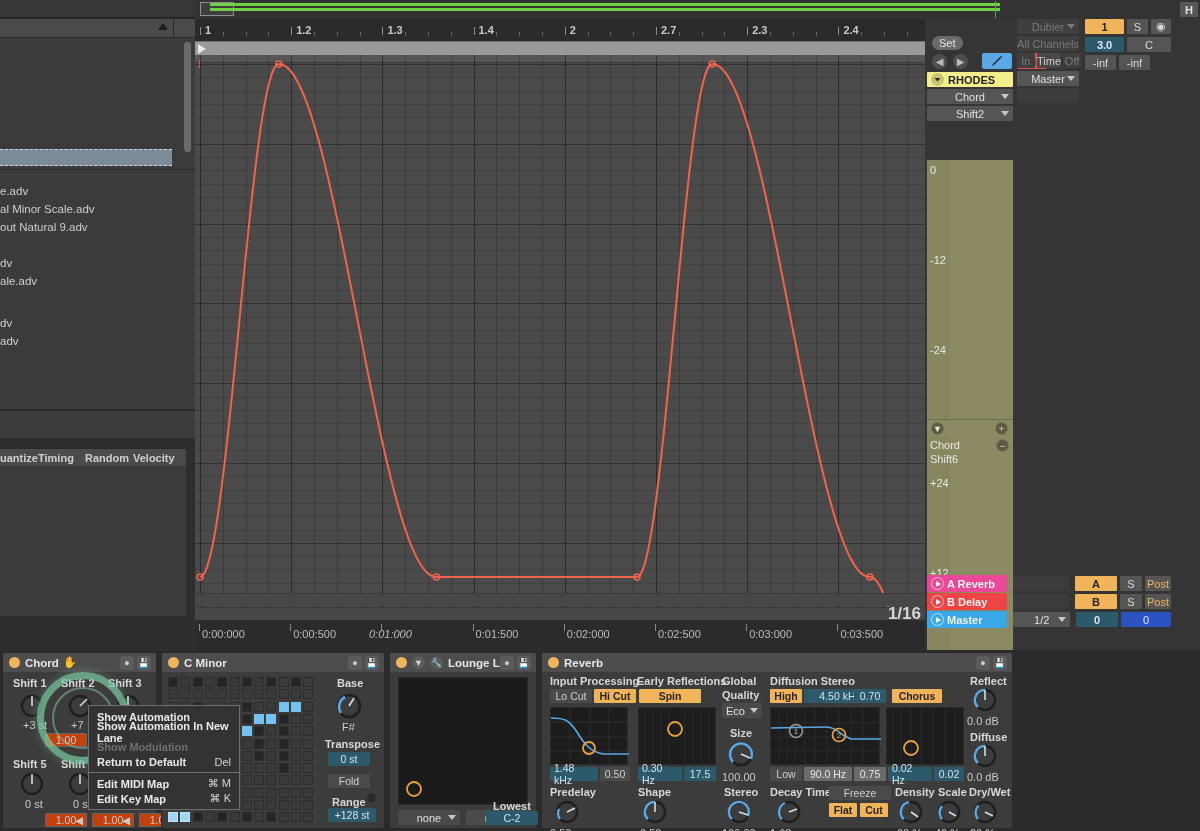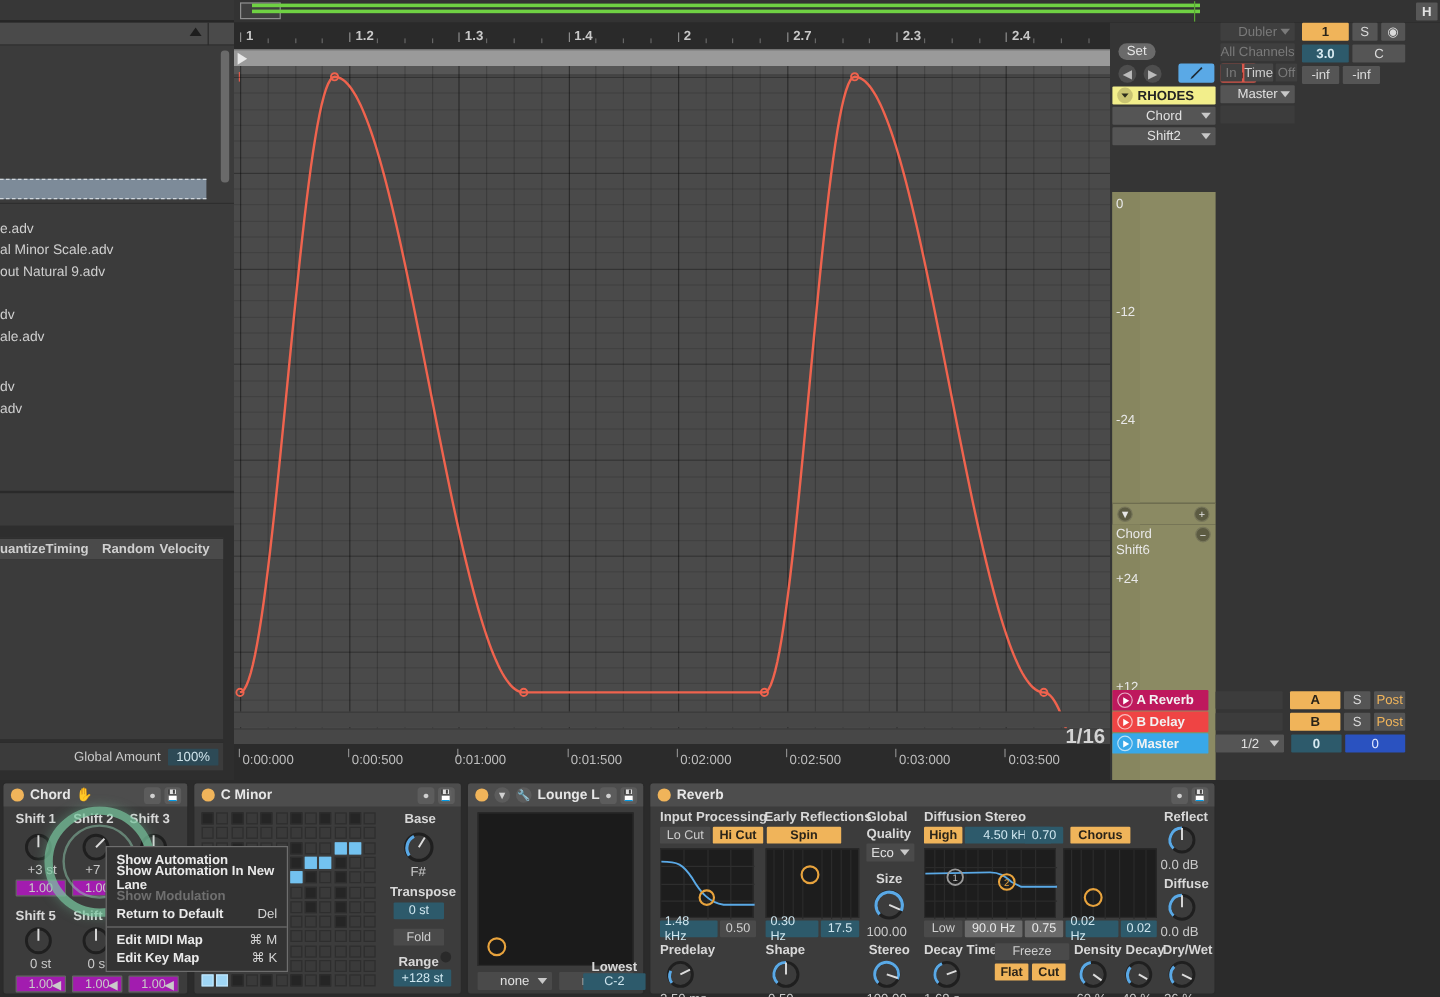--- a/index.html
+++ b/index.html
@@ -126,21 +126,21 @@
              display:flex;align-items:center;justify-content:center; color:#d0d0d0; font-size:9px;}
   .lbl { position:absolute; font-size:11px; color:#c9c9c9;}
   .lbl.b { font-weight:bold; color:#d8d8d8;}
   .knob { position:absolute; width:26px; height:26px; }
   .tag { position:absolute; font-size:10.5px; border-radius:1px; display:flex;align-items:center;justify-content:center;
          height:14px; padding:0 4px;}
   .tag.amber { background:#f0b45a; color:#2a2419; font-weight:bold;}
   .tag.teal  { background:#2d5a6b; color:#cfe6ef;}
   .tag.grey  { background:#4a4a4a; color:#cfcfcf;}
   .tag.lgrey { background:#6b6b6b; color:#e8e8e8;}
-  .tag.out   { background:#a21caf; color:#c9c9c9; border:1px solid #666;}
+  .tag.out   { background:#c2410c; color:#c9c9c9; border:1px solid #666;margin-left:32px;}
   .graph { position:absolute; background:#1d1d1d; border:1px solid #2a2a2a;}
 
   
   .cell { position:absolute; width:10px; height:10px; background:#3a3a3a; border:1px solid #2e2e2e;}
   .cell.dk { background:#252525;}
   .cell.on { background:#73c2f0; border-color:#73c2f0;}
   .cell.hl { background:#9fd6f5; border-color:#bfe4fa;}
 
   
   #greenring { position:absolute; left:37px; top:672px; width:92px; height:92px; border-radius:50%;
@@ -182,24 +182,20 @@
       <div class="advrow" style="top:162px">adv</div>
     </div>
     <div class="abs" id="lc-gap"></div>
     <div class="abs" id="lc-tabs">
       <span style="position:absolute;left:0">uantize</span>
       <span style="position:absolute;left:38px">Timing</span>
       <span style="position:absolute;left:85px">Random</span>
       <span style="position:absolute;left:133px">Velocity</span>
     </div>
     <div class="abs" id="lc-grid"></div>
-    <div class="abs" id="lc-foot">
-      <span>Global Amount</span>
-      <span class="valbox">100%</span>
-    </div>
   </div>
 
   <div class="abs" id="overview">
     <div id="ov-box"></div>
     <div id="ov-line2"></div>
     <div id="ov-line"></div>
     <div id="ov-tick"></div>
     <div class="hwbtn" style="left:985px">H</div>
 
   </div>
@@ -346,21 +342,21 @@
     </div>
   </div>
 
   <div class="abs" id="timeruler">
     <div id="gridlabel">1/16</div>
   <div class="ttick" style="left: 4px;"></div>
       <div class="tlabel" style="left: 7px;">0:00:000</div>
       <div class="ttick" style="left: 95.2px;"></div>
       <div class="tlabel" style="left: 98.2px;">0:00:500</div>
       <div class="ttick" style="left: 186.4px;"></div>
-      <div class="tlabel" style="left: 184px;">0:01:000</div>
+      <div class="tlabel" style="left: 174px; font-style: italic;">0:01:000</div>
       <div class="ttick" style="left: 277.6px;"></div>
       <div class="tlabel" style="left: 280.6px;">0:01:500</div>
       <div class="ttick" style="left: 368.8px;"></div>
       <div class="tlabel" style="left: 371.8px;">0:02:000</div>
       <div class="ttick" style="left: 460px;"></div>
       <div class="tlabel" style="left: 463px;">0:02:500</div>
       <div class="ttick" style="left: 551.2px;"></div>
       <div class="tlabel" style="left: 554.2px;">0:03:000</div>
       <div class="ttick" style="left: 642.4px;"></div>
       <div class="tlabel" style="left: 645.4px;">0:03:500</div>
@@ -451,21 +447,21 @@
         <div class="btn teal" style="width:42px">3.0</div>
         <div class="btn" style="width:47px">C</div>
       </div>
       <div style="display:flex;gap:3px;margin-top:3px">
         <div class="btn" style="width:31px">-inf</div>
         <div class="btn" style="width:31px">-inf</div>
       </div>
     </div>
 
     <div class="srow" style="top:556px">
-      <div class="sname" style="background:#be185d">
+      <div class="sname" style="background:#ec4899">
         <div class="splay">
             <div class="tri"></div>
           </div>
         <span>A Reverb</span>
       </div>
       <div class="dd dim" style="width:62px;margin-left:6px;background:#3c3c3c"></div>
       <div style="display:flex;gap:3px;margin-left:6px">
         <div class="btn amber" style="width:42px">A</div>
         <div class="btn" style="width:22px">S</div>
         <div class="btn" style="width:26px;color:#f0b45a">Post</div>
@@ -886,21 +882,21 @@
       <div class="tag grey" style="left:287px;top:133px;width:62px">Freeze</div>
       <div class="tag amber" style="left:287px;top:150px;width:28px">Flat</div>
       <div class="tag amber" style="left:318px;top:150px;width:28px">Cut</div>
       <div class="lbl b" style="left:353px;top:133px">Density</div>
       <svg class="knob" style="left:356px;top:146px" viewBox="0 0 26 26">
           <circle cx="13" cy="13" r="10" fill="none" stroke="#1f1f1f" stroke-width="2.4"></circle>
           <path d="M 5.9 20.1 A 10 10 0 0 1 11 3.1" fill="none" stroke="#5aa9e6" stroke-width="2.4"></path>
           <line x1="13" y1="13" x2="20" y2="18" stroke="#dcdcdc" stroke-width="1.6"></line>
         </svg>
       <div class="lbl" style="left:355px;top:174px">60 %</div>
-      <div class="lbl b" style="left:396px;top:133px">Decay</div>
+      <div class="lbl b" style="left:396px;top:133px">Scale</div>
       <svg class="knob" style="left:394px;top:146px" viewBox="0 0 26 26">
           <circle cx="13" cy="13" r="10" fill="none" stroke="#1f1f1f" stroke-width="2.4"></circle>
           <path d="M 5.9 20.1 A 10 10 0 0 1 6 7" fill="none" stroke="#5aa9e6" stroke-width="2.4"></path>
           <line x1="13" y1="13" x2="20" y2="17" stroke="#dcdcdc" stroke-width="1.6"></line>
         </svg>
       <div class="lbl" style="left:393px;top:174px">40 %</div>
 
       <div class="lbl b" style="left:428px;top:22px">Reflect</div>
       <svg class="knob" style="left:430px;top:34px" viewBox="0 0 26 26">
           <circle cx="13" cy="13" r="10" fill="none" stroke="#1f1f1f" stroke-width="2.4"></circle>

